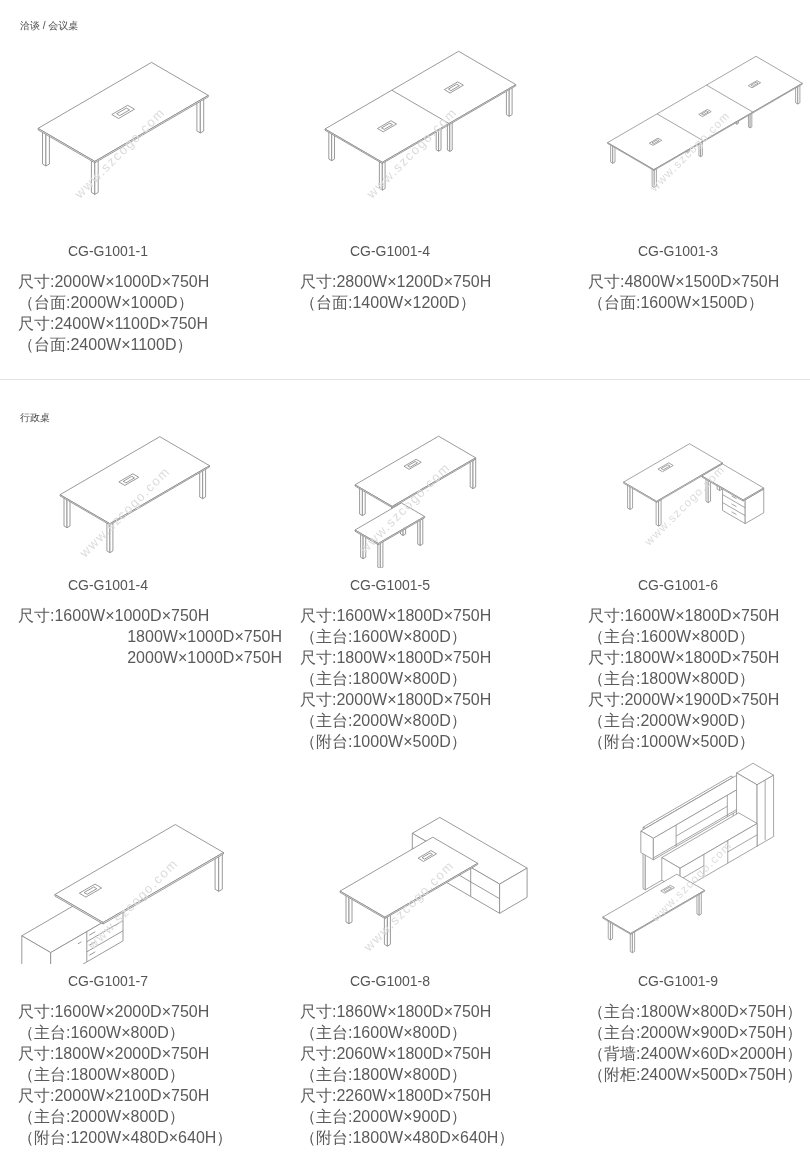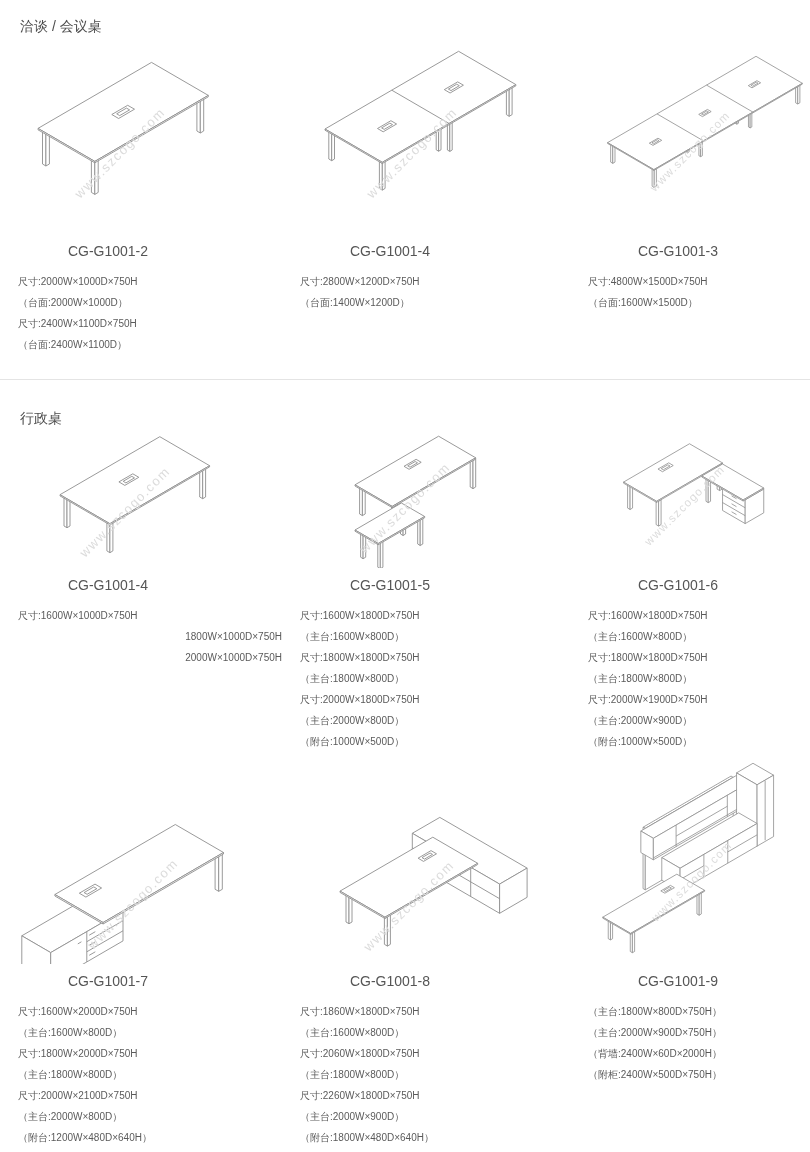--- a/index.html
+++ b/index.html
@@ -2,31 +2,31 @@
 <html><head>
 <meta charset="utf-8">
 <style>
   html,body{margin:0;padding:0;background:#ffffff;}
   body{width:810px;height:1152px;overflow:hidden;
        font-family:"Liberation Sans","DejaVu Sans",sans-serif;
        color:#5a5a5a;-webkit-font-smoothing:antialiased;}
   .page{width:810px;}
   .sec{padding-top:16px;}
   .sec.exec{padding-top:28px;}
-  .sec-title{font-size:14px;font-weight:normal;color:#4d4d4d;margin:0 0 0 20px;line-height:20px;}
+  .sec-title{font-size:10px;font-weight:normal;color:#4d4d4d;margin:0 0 0 20px;line-height:20px;}
   .divider{border:none;border-top:1px solid #e4e4e4;margin:24px 0 0 0;}
   .grid{display:grid;grid-template-columns:282px 288px 240px;margin-top:6px;}
   .grid.r3{margin-top:6px;}
   figure.cell{margin:0;padding:0 0 0 18px;}
   .draw{display:flex;align-items:flex-end;}
   .draw.h1{height:192px;}
   .draw.h2{height:134px;}
   .draw.h3{height:206px;}
   .model{width:180px;text-align:center;margin-top:9px;font-size:14px;color:#555555;}
-  ul.specs{list-style:none;margin:12px 0 0 0;padding:0;font-size:10px;line-height:21px;color:#5a5a5a;}
+  ul.specs{list-style:none;margin:12px 0 0 0;padding:0;font-size:16px;line-height:21px;color:#5a5a5a;}
   ul.specs li{white-space:nowrap;}
   ul.specs li.indent{padding-left:35px;text-align:right;}
   svg{display:block;}
 </style>
 </head>
 <body>
 
 <main class="page">
   <section class="sec">
     <h2 class="sec-title">洽谈 / 会议桌</h2>
@@ -47,21 +47,21 @@
               <polygon points="178.9,87.0 182.3,89.0 182.3,54.8 178.9,52.8" fill="#fff" stroke="#8e8e8e" stroke-width="0.9" stroke-linejoin="round"></polygon>
               <polygon points="182.3,89.0 185.7,87.0 185.7,52.8 182.3,54.8" fill="#fff" stroke="#8e8e8e" stroke-width="0.9" stroke-linejoin="round"></polygon>
               <polygon points="20.0,84.4 76.8,117.4 190.3,51.4 133.5,18.4" fill="#fff" stroke="#8e8e8e" stroke-width="0.9" stroke-linejoin="round"></polygon>
               <polygon points="20.0,85.8 76.8,118.8 76.8,117.4 20.0,84.4" fill="#fff" stroke="#8e8e8e" stroke-width="0.9" stroke-linejoin="round"></polygon>
               <polygon points="76.8,118.8 190.3,52.8 190.3,51.4 76.8,117.4" fill="#fff" stroke="#8e8e8e" stroke-width="0.9" stroke-linejoin="round"></polygon>
               <polygon points="93.8,70.5 100.6,74.5 116.5,65.2 109.7,61.3" fill="#fff" stroke="#8e8e8e" stroke-width="0.9" stroke-linejoin="round"></polygon>
               <polygon points="98.7,69.8 101.7,71.6 111.6,65.9 108.5,64.1" fill="#fff" stroke="#8e8e8e" stroke-width="0.9" stroke-linejoin="round"></polygon>
               <text x="105" y="112" transform="rotate(-45 105 112)" fill="#dcdcdc" font-size="13" letter-spacing="1.5" text-anchor="middle" font-family="&quot;Liberation Sans&quot;,sans-serif">www.szcogo.com</text>
             </svg>
           </div>
-          <figcaption class="model">CG-G1001-2</figcaption>
+          <figcaption class="model">CG-G1001-1</figcaption>
           <ul class="specs">
             <li>尺寸:2000W×1000D×750H</li>
             <li>（台面:2000W×1000D）</li>
             <li>尺寸:2400W×1100D×750H</li>
             <li>（台面:2400W×1100D）</li>
           </ul>
         </figure>
         <figure class="cell">
           <div class="draw h1">
             <svg viewBox="0 0 250 190" width="250" height="190">

